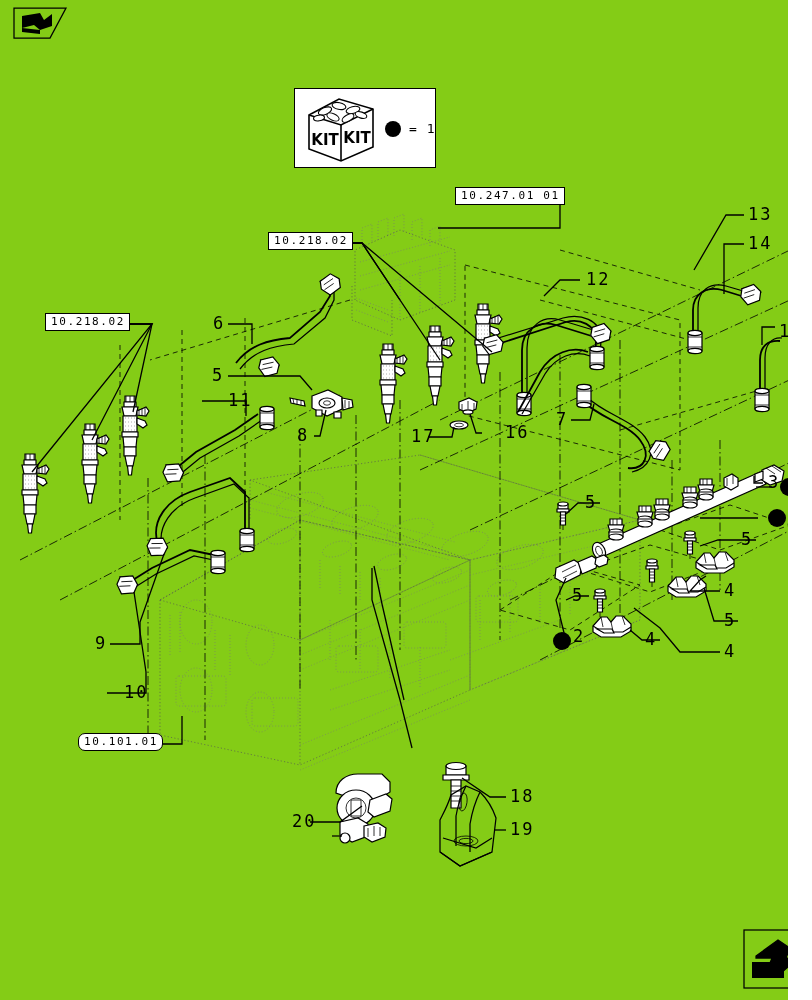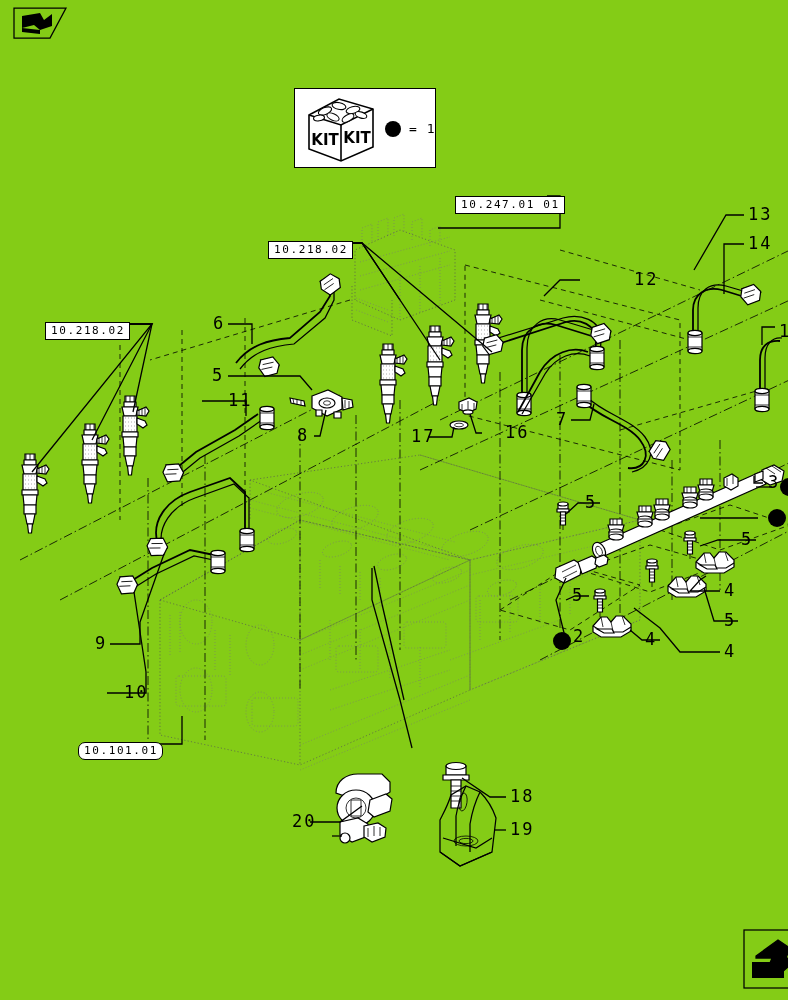--- a/index.html
+++ b/index.html
@@ -3,21 +3,21 @@
 <meta charset="utf-8">
 <style>
   html,body{margin:0;padding:0;background:#ffffff;}
   body{width:812px;height:1000px;font-family:"DejaVu Sans Mono",monospace;color:#000;}
   #sheet{position:relative;width:788px;height:1000px;overflow:hidden;background:#84cc16;}
   #art{position:absolute;left:0;top:0;width:812px;height:1000px;}
 
   .reflabel{
     position:absolute;background:#fff;border:1.6px solid #000;
     font-family:"DejaVu Sans Mono",monospace;font-size:11px;letter-spacing:1.6px;
-    color:#000;padding:2px 4px 2px 5px;white-space:nowrap;line-height:12px;margin-top:9px;
+    color:#000;padding:2px 4px 2px 5px;white-space:nowrap;line-height:12px;
   }
   .num{
     position:absolute;font-family:"DejaVu Sans Mono",monospace;
     font-size:17px;color:#000;letter-spacing:2px;line-height:13px;white-space:nowrap;
   }
   .kitbox{
     position:absolute;border:1.5px solid #000;background:#fff;
   }
   .eqtext{
     position:absolute;font-family:"DejaVu Sans Mono",monospace;font-size:13px;
@@ -480,21 +480,21 @@
   <span class="num" style="left:585px;top:496px;">5</span>
   <span class="num" style="left:572px;top:589px;">5</span>
   <span class="num" style="left:741px;top:533px;">5</span>
   <span class="num" style="left:724px;top:614px;">5</span>
   <span class="num" style="left:213px;top:317px;">6</span>
   <span class="num" style="left:556px;top:413px;">7</span>
   <span class="num" style="left:297px;top:429px;">8</span>
   <span class="num" style="left:95px;top:637px;">9</span>
   <span class="num" style="left:88px;top:686px;margin-left:36px;">10</span>
   <span class="num" style="left:185px;top:394px;margin-left:43px;">11</span>
-  <span class="num" style="left:586px;top:273px;margin-left:48px;">12</span>
+  <span class="num" style="left:586px;top:273px;">12</span>
   <span class="num" style="left:748px;top:208px;">13</span>
   <span class="num" style="left:748px;top:237px;">14</span>
   <span class="num" style="left:779px;top:325px;">15</span>
   <span class="num" style="left:485px;top:426px;margin-left:20px;">16</span>
   <span class="num" style="left:411px;top:430px;">17</span>
   <span class="num" style="left:510px;top:790px;">18</span>
   <span class="num" style="left:510px;top:823px;">19</span>
   <span class="num" style="left:292px;top:815px;">20</span>
 
 </div>

